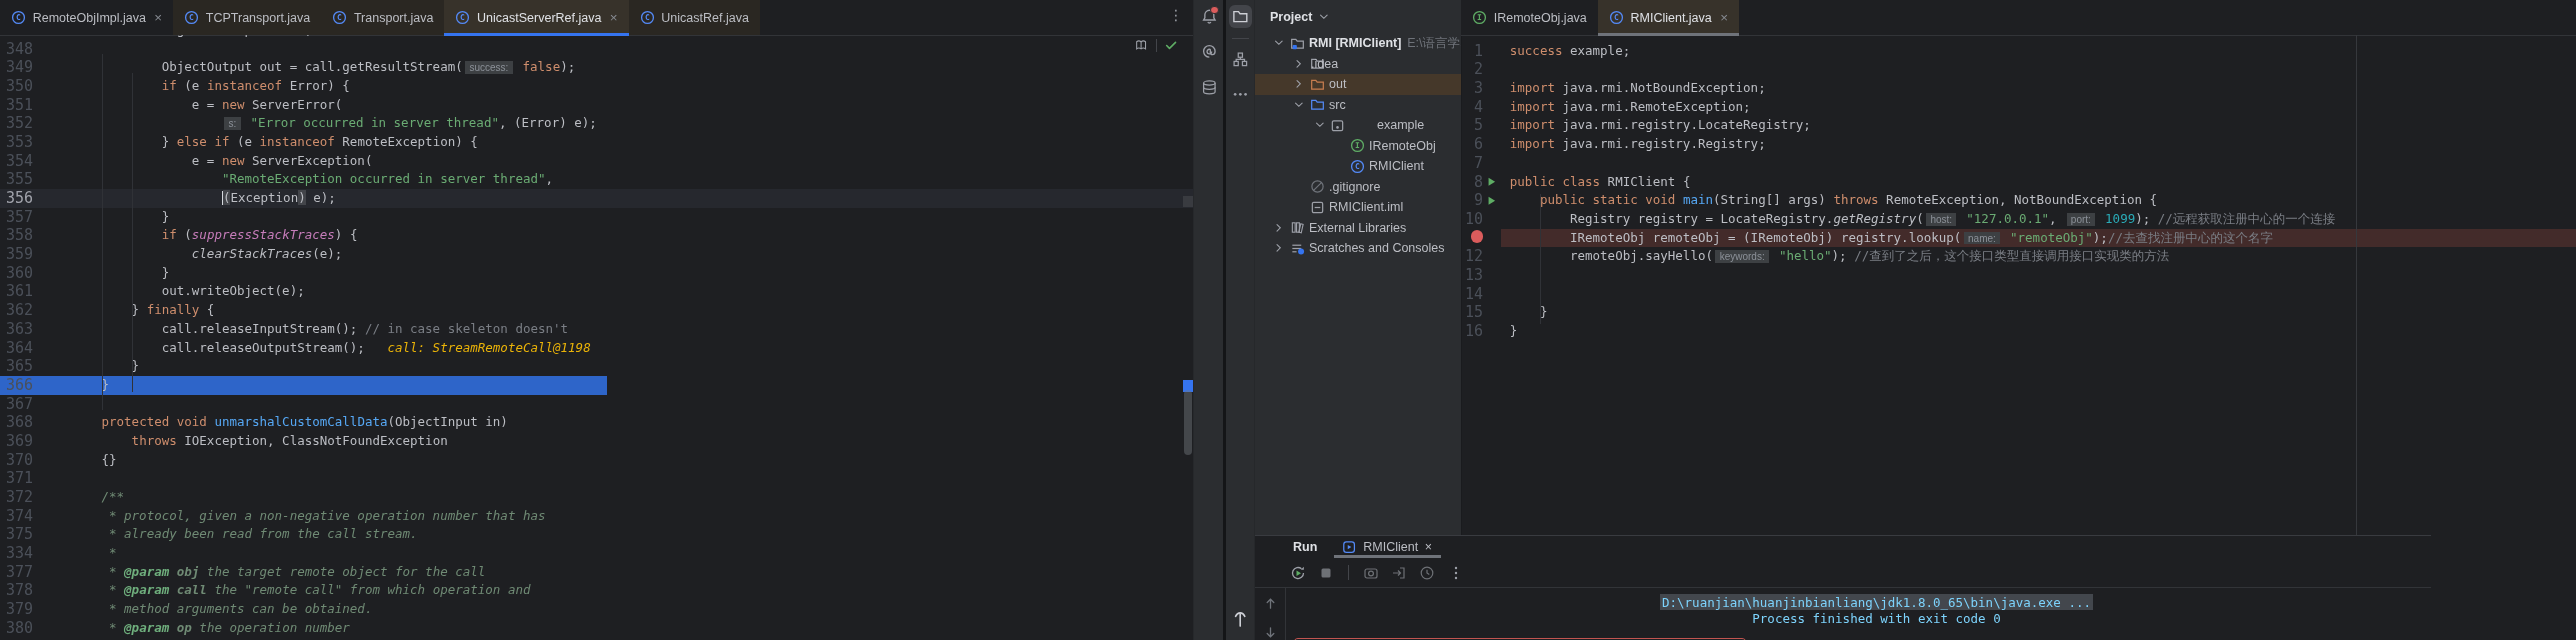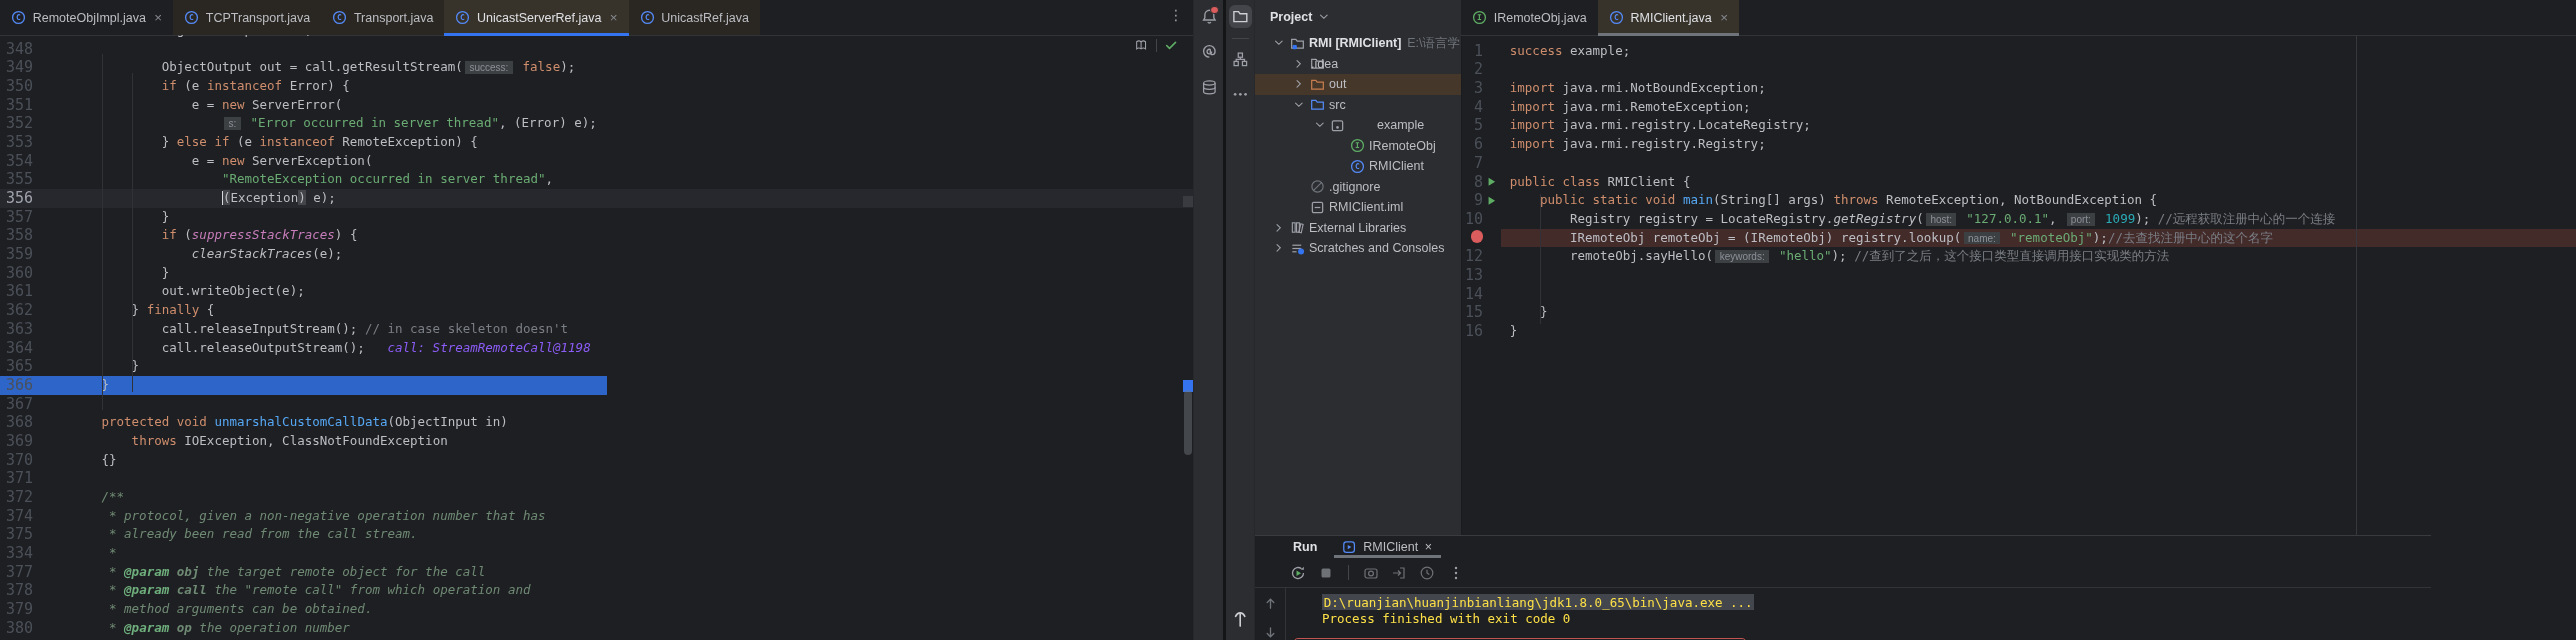--- a/index.html
+++ b/index.html
@@ -32,21 +32,21 @@
   .row.caret{background:#26282E;} .row.caret .ln{color:#A1A3AB;}
   .row.sel{background:linear-gradient(90deg,#2E65C9 0,#2E65C9 607px,rgba(0,0,0,0) 607px);}
   .row.bp{background:linear-gradient(90deg,rgba(0,0,0,0) 0,rgba(0,0,0,0) 40px,#432B2A 40px);}
   .bpdot{display:inline-block;width:12.5px;height:12.5px;border-radius:50%;background:#DB5C5C;}
   
   .s-d{color:#BCBEC4;} .s-kw{color:#CF8E6D;} .s-str{color:#6AAB73;} .s-num{color:#2AACB8;}
   .s-cm{color:#7A7E85;} .s-doc{color:#6F8A74;font-style:italic;}
   .s-tag{color:#6FAF7D;font-weight:bold;font-style:italic;}
   .s-docb{color:#6F8A74;font-weight:bold;font-style:italic;}
   .s-fld{color:#C77DBB;font-style:italic;} .s-dec{color:#56A8F5;}
-  .s-it{color:#BCBEC4;font-style:italic;} .s-dbg{color:#8b5cf6;font-style:italic;}
+  .s-it{color:#BCBEC4;font-style:italic;} .s-dbg{color:#eab308;font-style:italic;}
   .s-hint{background:#3D4043;color:#8C9199;font-family:"Liberation Sans",sans-serif;font-size:10px;
           border-radius:0;padding:0.8px 4.2px;margin:0 2.5px;}
   .s-brk{background:#43454A;color:#BCBEC4;}
   .s-caret{display:inline-block;width:0;border-left:1.7px solid #D5D8DD;height:13.4px;vertical-align:-2.5px;}
   .iguide{position:absolute;width:0.8px;background:#303237;}
   .margin-line{position:absolute;width:0.8px;background:#36383D;top:0;bottom:0;}
   
   .scroll-stripe{position:absolute;right:0;top:0;bottom:0;width:11.7px;}
   .sthumb{position:absolute;right:0.8px;width:8.4px;background:rgba(116,120,126,.45);border-radius:4.2px;}
   .smark-blue{position:absolute;right:0;width:10px;background:#3574F0;}
@@ -78,21 +78,21 @@
   .run-title{font-size:12.5px;font-weight:bold;color:#DFE1E5;padding:0 16.7px 0 38px;}
   .run-tab{display:flex;align-items:center;gap:6.7px;height:22px;padding:0 8.4px;font-size:12.5px;color:#BCBEC4;position:relative;}
   .run-tab .tab-ul{position:absolute;left:0;right:0;bottom:0;height:3.3px;background:#6F737A;}
   .run-toolbar{height:29px;display:flex;align-items:center;gap:8.4px;padding-left:33px;border-bottom:0.8px solid #323438;}
   .tb-btn{width:20px;height:20px;display:flex;align-items:center;justify-content:center;color:#9DA0A8;}
   .tb-sep{width:0.8px;height:15px;background:#43454A;margin:0 3.3px;}
   .run-console{position:absolute;left:0;top:52px;bottom:0;right:0;}
   .console-gutter{position:absolute;left:0;top:0;bottom:0;width:30px;border-right:0.8px solid #323438;
                   display:flex;flex-direction:column;align-items:center;gap:13.4px;padding-top:8.4px;color:#6F737A;}
   .console-body{position:absolute;left:30px;top:0;right:0;bottom:0;padding:6.7px 0 0 37px;
-                font-family:"DejaVu Sans Mono",monospace;font-size:12.5px;line-height:16.7px;color:#fde047;white-space:pre;}
+                font-family:"DejaVu Sans Mono",monospace;font-size:12.5px;line-height:16.7px;color:#7dd3fc;white-space:pre;text-align:center;}
   .console-line.selline span{background:#43474D;padding:0.8px 1.7px;}
   .annotation-rect{position:absolute;left:38px;top:50px;width:452px;height:52px;border:1.7px solid #C25450;border-radius:5px;pointer-events:none;}
   svg{display:block;}
 </style>
 </head>
 <body>
 
 <div id="win-left" class="abs">
   <div class="tabbar" id="left-tabbar">
     <div class="tab">

